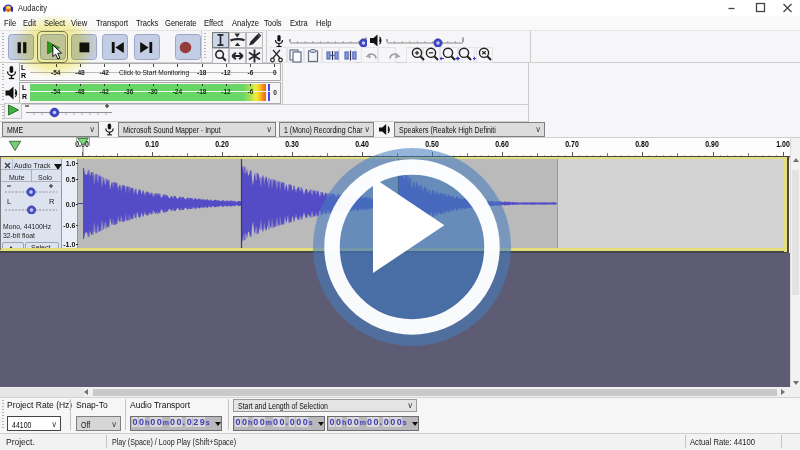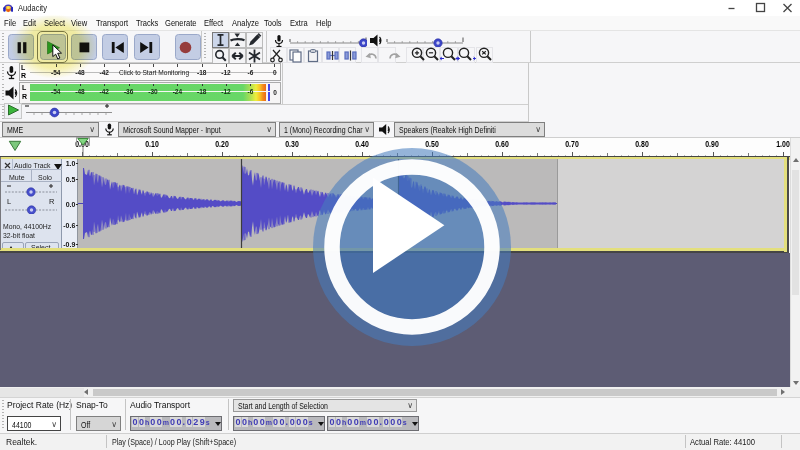--- a/index.html
+++ b/index.html
@@ -503,21 +503,21 @@
 <div class="abs" style="left:25px;top:242px;width:34px;height:11.5px;background:#dde3ee;border:1px solid #9aa4b8;border-radius:2px"></div>
 <div class="txt" style="left:31px;top:244px;font-size:7px;color:#222">Select</div>
 <div class="txt" style="left:76px;top:158.5px;font-size:7.8px;font-weight:700;transform:translateX(-100%) scaleX(0.9);color:#111">1.0</div>
 <div class="abs" style="left:76px;top:162.5px;width:2px;height:1px;background:#333"></div>
 <div class="txt" style="left:76px;top:175px;font-size:7.8px;font-weight:700;transform:translateX(-100%) scaleX(0.9);color:#111">0.5</div>
 <div class="abs" style="left:76px;top:179px;width:2px;height:1px;background:#333"></div>
 <div class="txt" style="left:76px;top:199.5px;font-size:7.8px;font-weight:700;transform:translateX(-100%) scaleX(0.9);color:#111">0.0</div>
 <div class="abs" style="left:76px;top:203.5px;width:2px;height:1px;background:#333"></div>
 <div class="txt" style="left:76px;top:220.5px;font-size:7.8px;font-weight:700;transform:translateX(-100%) scaleX(0.9);color:#111">-0.6</div>
 <div class="abs" style="left:76px;top:224.5px;width:2px;height:1px;background:#333"></div>
-<div class="txt" style="left:76px;top:239.5px;font-size:7.8px;font-weight:700;transform:translateX(-100%) scaleX(0.9);color:#111">-0.9</div>
+<div class="txt" style="left:76px;top:239.5px;font-size:7.8px;font-weight:700;transform:translateX(-100%) scaleX(0.9);color:#111">-1.0</div>
 <div class="abs" style="left:76px;top:243.5px;width:2px;height:1px;background:#333"></div>
 <div class="abs" style="left:0;top:248px;width:786px;height:3px;background:#e3df7d"></div>
 <div class="abs" style="left:0;top:251px;width:788.5px;height:1.5px;background:#454545"></div>
 <div class="abs" style="left:0;top:157px;width:1px;height:93px;background:#77777c"></div>
 <div class="abs" style="left:783.5px;top:157px;width:3px;height:95px;background:#e3df7d"></div>
     <div class="abs" style="left:786.5px;top:155.5px;width:2px;height:97px;background:#4a4a4a"></div>
 <div class="abs" style="left:0;top:252.5px;width:790px;height:134.5px;background:#5d5c74"></div>
 <div class="abs" style="left:790px;top:138px;width:10px;height:249px;background:#f2f2f2;border-left:1px solid #dcdcdc"></div>
 <div class="abs" style="left:792.5px;top:157.5px;width:6px;height:0;border-left:3px solid transparent;border-right:3px solid transparent;border-bottom:4px solid #707070"></div>
 <div class="abs" style="left:792.5px;top:380.5px;width:6px;height:0;border-left:3px solid transparent;border-right:3px solid transparent;border-top:4px solid #707070"></div>
@@ -550,21 +550,21 @@
 <div class="abs" style="left:130px;top:415.5px;width:92px;height:15.5px;background:#b9b9bd;border:1px solid #6d6d72"></div>
     <div class="txt" style="left:132px;top:417px;font-size:9px;font-weight:700;color:#3f3bb5"><span style="display:inline-block;background:#d9d9d9;padding:0 0.5px;margin-right:0.5px;">0</span><span style="display:inline-block;background:#d9d9d9;padding:0 0.5px;margin-right:0.5px;">0</span><span style="display:inline-block;font-size:7px;margin-right:0.5px;">h</span><span style="display:inline-block;background:#d9d9d9;padding:0 0.5px;margin-right:0.5px;">0</span><span style="display:inline-block;background:#d9d9d9;padding:0 0.5px;margin-right:0.5px;">0</span><span style="display:inline-block;font-size:7px;margin-right:0.5px;">m</span><span style="display:inline-block;background:#d9d9d9;padding:0 0.5px;margin-right:0.5px;">0</span><span style="display:inline-block;background:#d9d9d9;padding:0 0.5px;margin-right:0.5px;">0</span><span style="display:inline-block;margin-right:1px">.</span><span style="display:inline-block;background:#d9d9d9;padding:0 0.5px;margin-right:0.5px;">0</span><span style="display:inline-block;background:#d9d9d9;padding:0 0.5px;margin-right:0.5px;">2</span><span style="display:inline-block;background:#d9d9d9;padding:0 0.5px;margin-right:0.5px;">9</span><span style="display:inline-block;font-size:7px;margin-right:0.5px;">s</span></div>
     <div class="abs" style="left:214.5px;top:421.5px;width:0;height:0;border-left:3px solid transparent;border-right:3px solid transparent;border-top:4px solid #111"></div>
 <div class="abs" style="left:233px;top:415.5px;width:92px;height:15.5px;background:#b9b9bd;border:1px solid #6d6d72"></div>
     <div class="txt" style="left:235px;top:417px;font-size:9px;font-weight:700;color:#3f3bb5"><span style="display:inline-block;background:#d9d9d9;padding:0 0.5px;margin-right:0.5px;">0</span><span style="display:inline-block;background:#d9d9d9;padding:0 0.5px;margin-right:0.5px;">0</span><span style="display:inline-block;font-size:7px;margin-right:0.5px;">h</span><span style="display:inline-block;background:#d9d9d9;padding:0 0.5px;margin-right:0.5px;">0</span><span style="display:inline-block;background:#d9d9d9;padding:0 0.5px;margin-right:0.5px;">0</span><span style="display:inline-block;font-size:7px;margin-right:0.5px;">m</span><span style="display:inline-block;background:#d9d9d9;padding:0 0.5px;margin-right:0.5px;">0</span><span style="display:inline-block;background:#d9d9d9;padding:0 0.5px;margin-right:0.5px;">0</span><span style="display:inline-block;margin-right:1px">.</span><span style="display:inline-block;background:#d9d9d9;padding:0 0.5px;margin-right:0.5px;">0</span><span style="display:inline-block;background:#d9d9d9;padding:0 0.5px;margin-right:0.5px;">0</span><span style="display:inline-block;background:#d9d9d9;padding:0 0.5px;margin-right:0.5px;">0</span><span style="display:inline-block;font-size:7px;margin-right:0.5px;">s</span></div>
     <div class="abs" style="left:317.5px;top:421.5px;width:0;height:0;border-left:3px solid transparent;border-right:3px solid transparent;border-top:4px solid #111"></div>
 <div class="abs" style="left:327px;top:415.5px;width:92px;height:15.5px;background:#b9b9bd;border:1px solid #6d6d72"></div>
     <div class="txt" style="left:329px;top:417px;font-size:9px;font-weight:700;color:#3f3bb5"><span style="display:inline-block;background:#d9d9d9;padding:0 0.5px;margin-right:0.5px;">0</span><span style="display:inline-block;background:#d9d9d9;padding:0 0.5px;margin-right:0.5px;">0</span><span style="display:inline-block;font-size:7px;margin-right:0.5px;">h</span><span style="display:inline-block;background:#d9d9d9;padding:0 0.5px;margin-right:0.5px;">0</span><span style="display:inline-block;background:#d9d9d9;padding:0 0.5px;margin-right:0.5px;">0</span><span style="display:inline-block;font-size:7px;margin-right:0.5px;">m</span><span style="display:inline-block;background:#d9d9d9;padding:0 0.5px;margin-right:0.5px;">0</span><span style="display:inline-block;background:#d9d9d9;padding:0 0.5px;margin-right:0.5px;">0</span><span style="display:inline-block;margin-right:1px">.</span><span style="display:inline-block;background:#d9d9d9;padding:0 0.5px;margin-right:0.5px;">0</span><span style="display:inline-block;background:#d9d9d9;padding:0 0.5px;margin-right:0.5px;">0</span><span style="display:inline-block;background:#d9d9d9;padding:0 0.5px;margin-right:0.5px;">0</span><span style="display:inline-block;font-size:7px;margin-right:0.5px;">s</span></div>
     <div class="abs" style="left:411.5px;top:421.5px;width:0;height:0;border-left:3px solid transparent;border-right:3px solid transparent;border-top:4px solid #111"></div>
 <div class="abs" style="left:0;top:433px;width:800px;height:17px;background:#f2f2f2;border-top:1px solid #cfcfcf"></div>
-<div class="txt" style="left:6px;top:437px;font-size:8.5px;color:#222">Realtek.</div>
+<div class="txt" style="left:6px;top:437px;font-size:8.5px;color:#222">Project.</div>
 <div class="txt" style="left:112px;top:437px;font-size:8.5px;color:#222;transform:scaleX(0.84);transform-origin:0 50%">Play (Space) / Loop Play (Shift+Space)</div>
 <div class="txt" style="left:690px;top:437px;font-size:8.5px;color:#222;transform:scaleX(0.9);transform-origin:0 50%">Actual Rate: 44100</div>
 <div class="vline" style="left:106px;top:435px;height:13px;background:#c4c4c4"></div>
 <div class="vline" style="left:685px;top:435px;height:13px;background:#c4c4c4"></div>
 <div class="vline" style="left:781px;top:435px;height:13px;background:#c4c4c4"></div>
 <div class="abs" style="left:9px;top:13px;width:90px;height:67px;border-radius:50%;mix-blend-mode:multiply;background:radial-gradient(ellipse 45px 33.5px at 50% 50%,rgba(248,243,166,1) 0%,rgba(248,243,166,0.98) 62%,rgba(255,255,255,0) 96%)"></div>
 <svg class="abs" style="left:50.5px;top:43.5px" width="12" height="16" viewBox="0 0 12 16">
  <path d="M1.8 0.9 L1.8 12.6 L4.7 10.2 L6.8 15 L8.9 14 L6.7 9.3 L10.5 9.1 Z" fill="#fff" stroke="#111" stroke-width="1"></path>
     </svg>
 <svg class="abs" style="left:303px;top:138px" width="220" height="220" viewBox="0 0 220 220">

